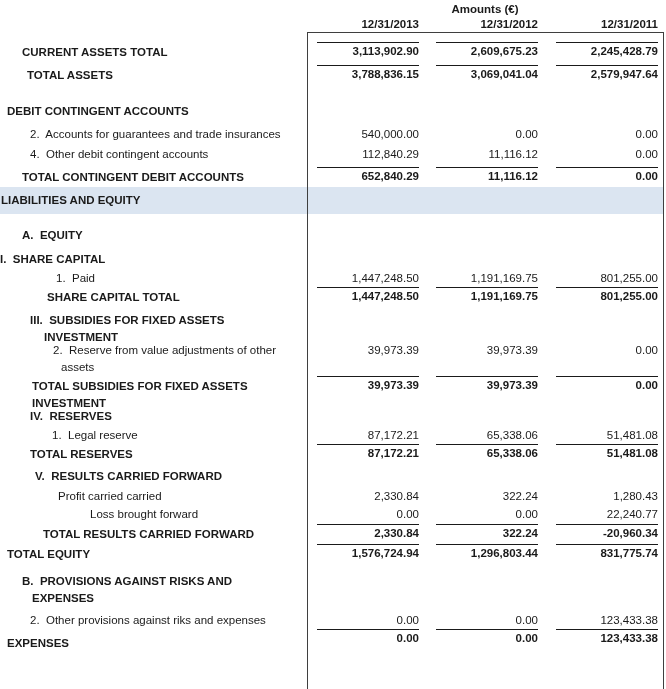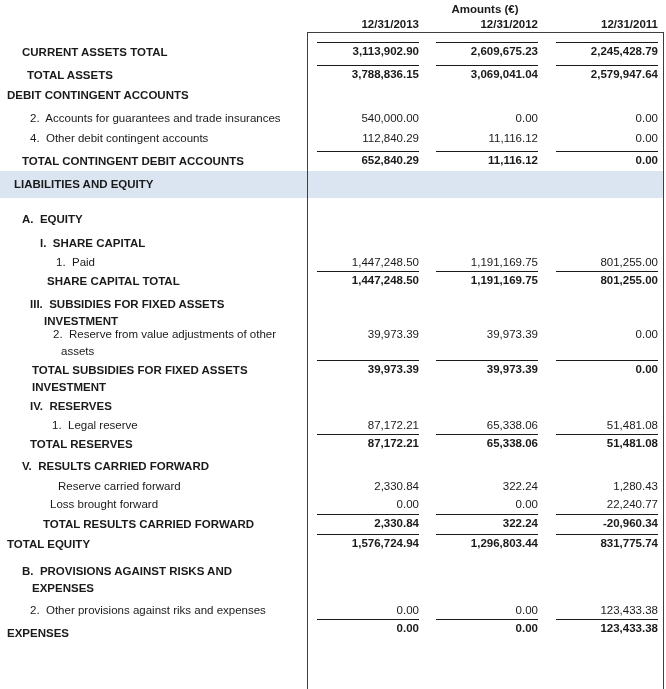--- a/index.html
+++ b/index.html
@@ -28,21 +28,21 @@
   .l2 { margin-top:4px; }
   .rule::before {
     content:""; display:block; width:102px; margin:0 0 2px auto;
     border-top:1.5px solid var(--rule_color,#1a1a1a);
   }
   .ruled .lbl { padding-top:4px; }
   .band {
     height:27px; width:664px; margin-top:3px; align-items:center;
     background:var(--band_bg,#dbe5f1); font-weight:bold;
   }
-  .band .lbl { width:auto; padding-left:14px; }
+  .band .lbl { width:auto; padding-left:1px; }
 </style>
 </head>
 <body>
 
 <div class="sheet">
   <div class="box"></div>
 
   <div class="flow">
     <div class="title">Amounts (€)</div>
 
@@ -64,21 +64,21 @@
 
     <div class="row ruled" style="margin-top:6px">
       <div class="lbl b" style="padding-left:27px">
           <div class="l1">TOTAL ASSETS</div>
         </div>
       <div class="c b rule">3,788,836.15</div>
       <div class="c w2 b rule">3,069,041.04</div>
       <div class="c w3 b rule">2,579,947.64</div>
     </div>
 
-    <div class="row" style="margin-top:7px">
+    <div class="row" style="margin-top:23px">
       <div class="lbl b" style="padding-left:7px">
           <div class="l1">DEBIT CONTINGENT ACCOUNTS</div>
         </div>
     </div>
 
     <div class="row" style="margin-top:10px">
       <div class="lbl" style="padding-left:30px">
           <div class="l1">2.  Accounts for guarantees and trade insurances</div>
         </div>
       <div class="c">540,000.00</div>
@@ -110,21 +110,21 @@
         </div>
     </div>
 
     <div class="row" style="margin-top:15px">
       <div class="lbl b" style="padding-left:22px">
           <div class="l1">A.  EQUITY</div>
         </div>
     </div>
 
     <div class="row" style="margin-top:11px">
-      <div class="lbl b" style="padding-left:40px">
+      <div class="lbl b" style="">
           <div class="l1">I.  SHARE CAPITAL</div>
         </div>
     </div>
 
     <div class="row" style="margin-top:6px">
       <div class="lbl" style="padding-left:56px">
           <div class="l1">1.  Paid</div>
         </div>
       <div class="c">1,447,248.50</div>
       <div class="c w2">1,191,169.75</div>
@@ -160,21 +160,21 @@
     <div class="row ruled" style="margin-top:2px">
       <div class="lbl b" style="padding-left:32px">
         <div class="l1">TOTAL SUBSIDIES FOR FIXED ASSETS</div>
         <div class="l2">INVESTMENT</div>
       </div>
       <div class="c b rule">39,973.39</div>
       <div class="c w2 b rule">39,973.39</div>
       <div class="c w3 b rule">0.00</div>
     </div>
 
-    <div class="row" style="margin-top:6px">
+    <div class="row" style="">
       <div class="lbl b" style="padding-left:30px">
           <div class="l1">IV.  RESERVES</div>
         </div>
     </div>
 
     <div class="row" style="margin-top:6px">
       <div class="lbl" style="padding-left:52px">
           <div class="l1">1.  Legal reserve</div>
         </div>
       <div class="c">87,172.21</div>
@@ -185,36 +185,36 @@
     <div class="row ruled" style="margin-top:2px">
       <div class="lbl b" style="padding-left:30px">
           <div class="l1">TOTAL RESERVES</div>
         </div>
       <div class="c b rule">87,172.21</div>
       <div class="c w2 b rule">65,338.06</div>
       <div class="c w3 b rule">51,481.08</div>
     </div>
 
     <div class="row" style="margin-top:9px">
-      <div class="lbl b" style="padding-left:22px">
+      <div class="lbl b" style="padding-left:35px">
           <div class="l1">V.  RESULTS CARRIED FORWARD</div>
         </div>
     </div>
 
     <div class="row" style="margin-top:7px">
       <div class="lbl" style="padding-left:58px">
-          <div class="l1">Reserve carried forward</div>
+          <div class="l1">Profit carried carried</div>
         </div>
       <div class="c">2,330.84</div>
       <div class="c w2">322.24</div>
       <div class="c w3">1,280.43</div>
     </div>
 
     <div class="row" style="margin-top:5px">
-      <div class="lbl" style="padding-left:50px">
+      <div class="lbl" style="padding-left:90px">
           <div class="l1">Loss brought forward</div>
         </div>
       <div class="c">0.00</div>
       <div class="c w2">0.00</div>
       <div class="c w3">22,240.77</div>
     </div>
 
     <div class="row ruled" style="margin-top:3px">
       <div class="lbl b" style="padding-left:43px">
           <div class="l1">TOTAL RESULTS CARRIED FORWARD</div>

